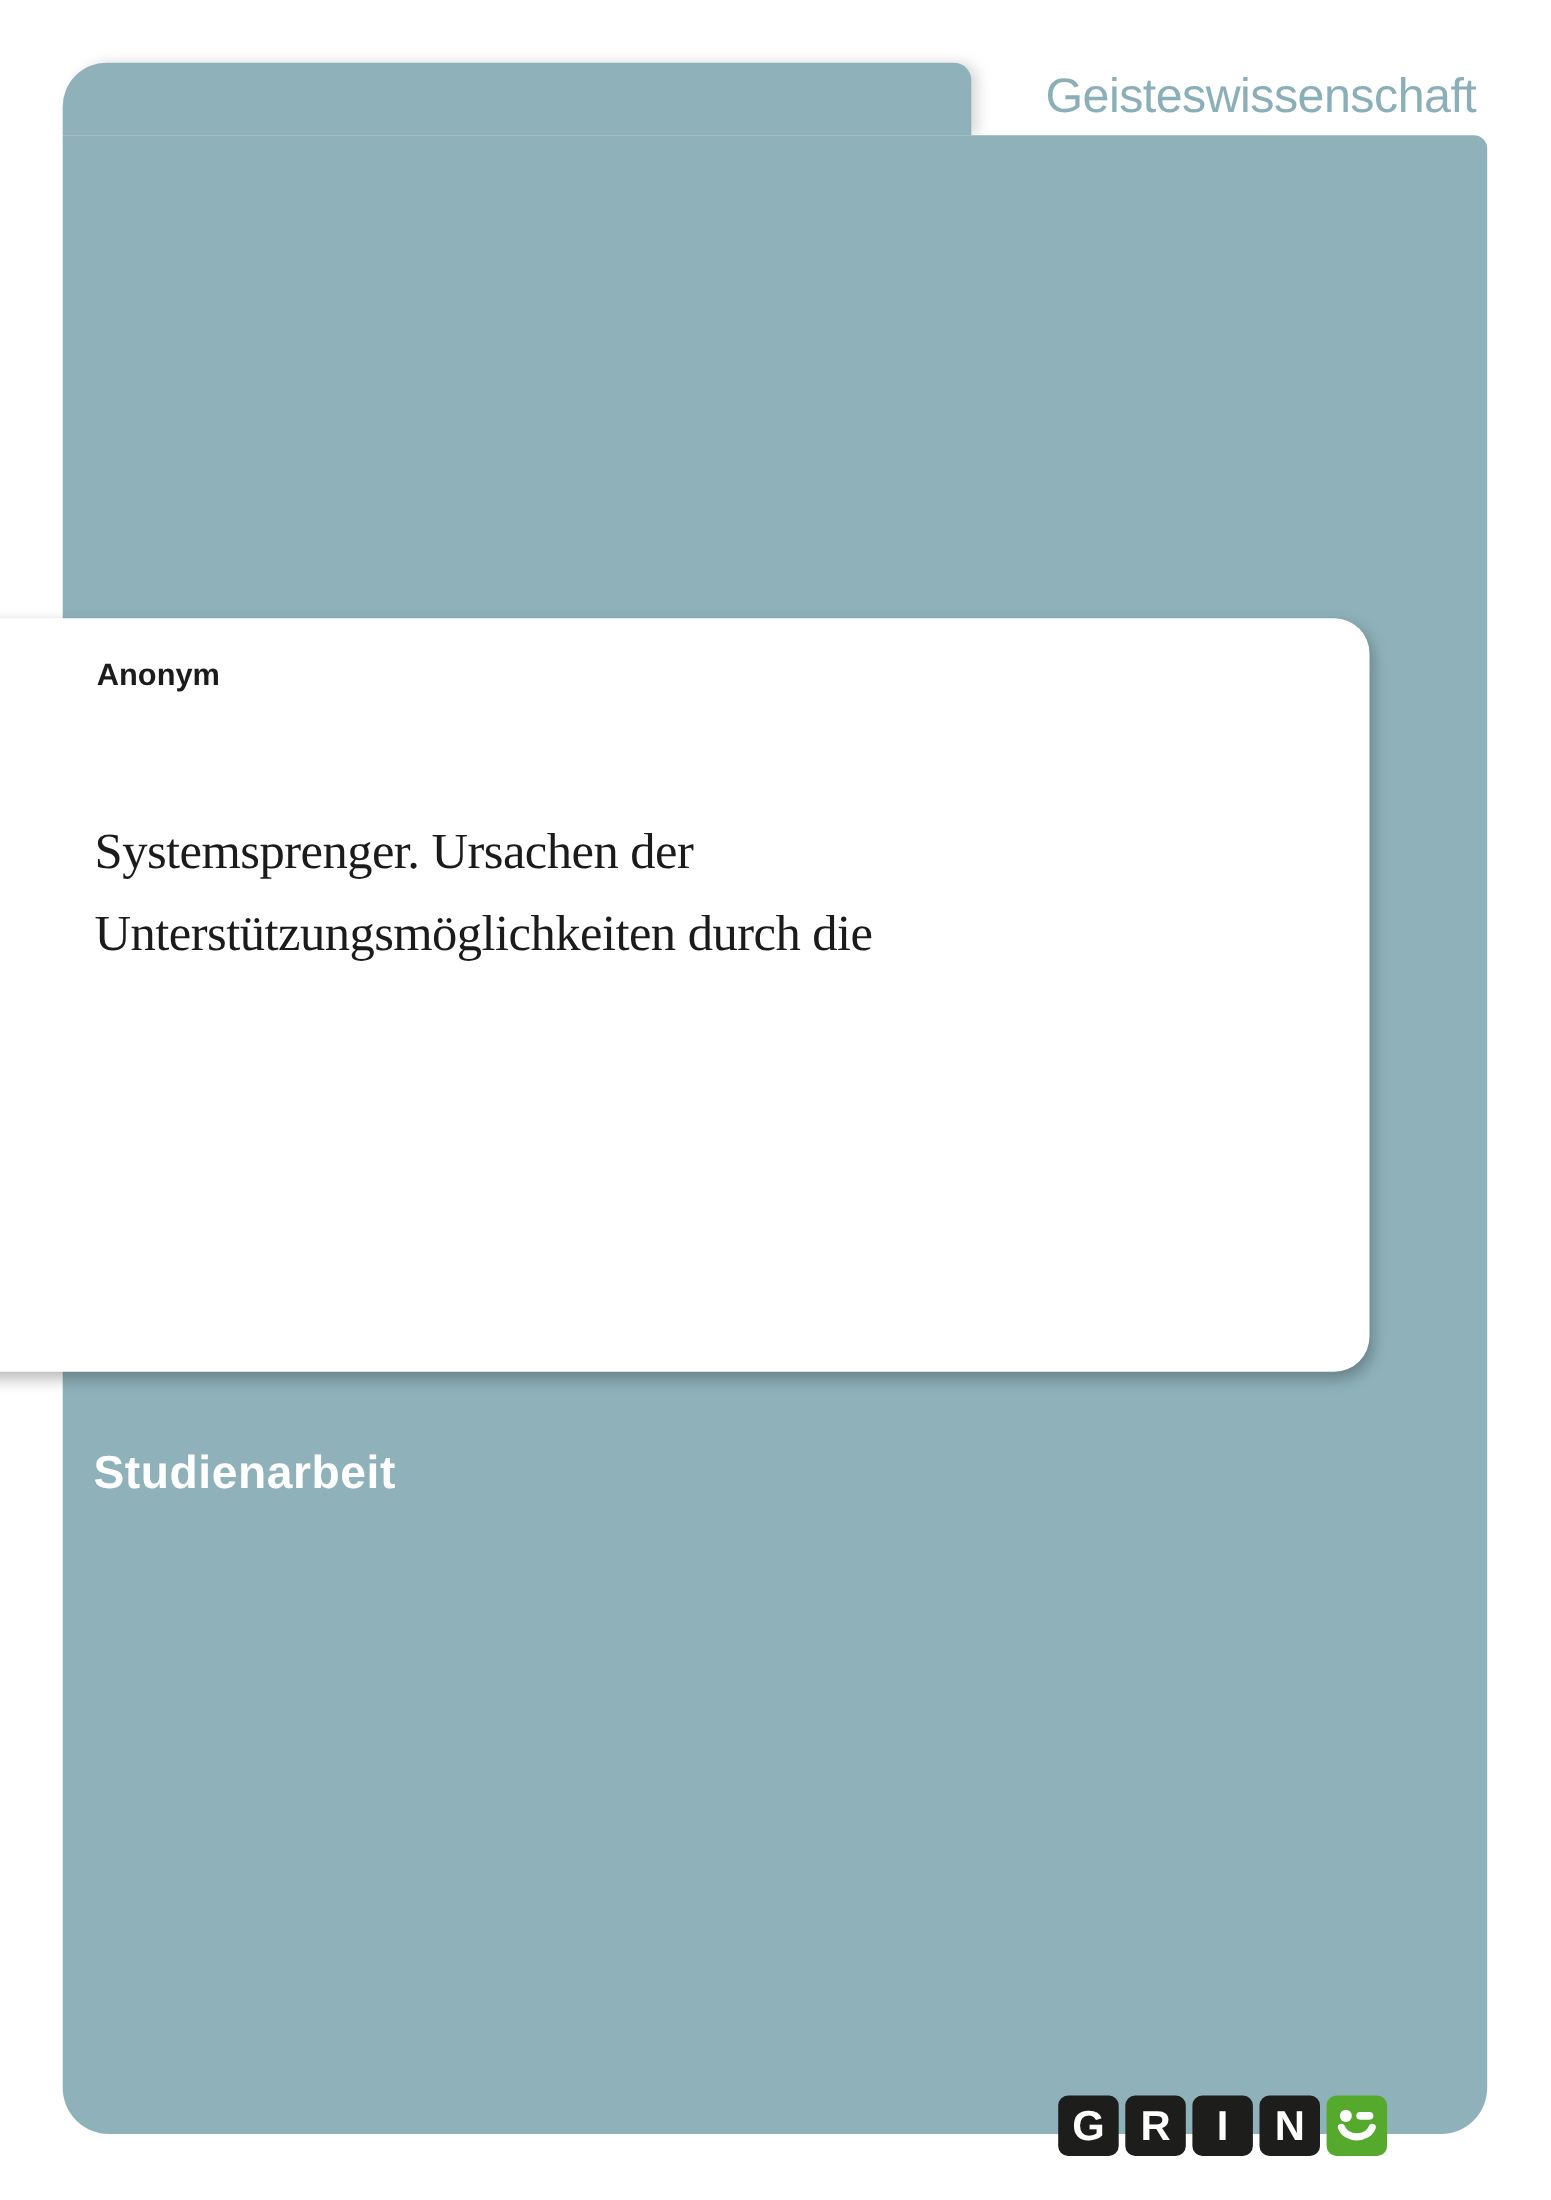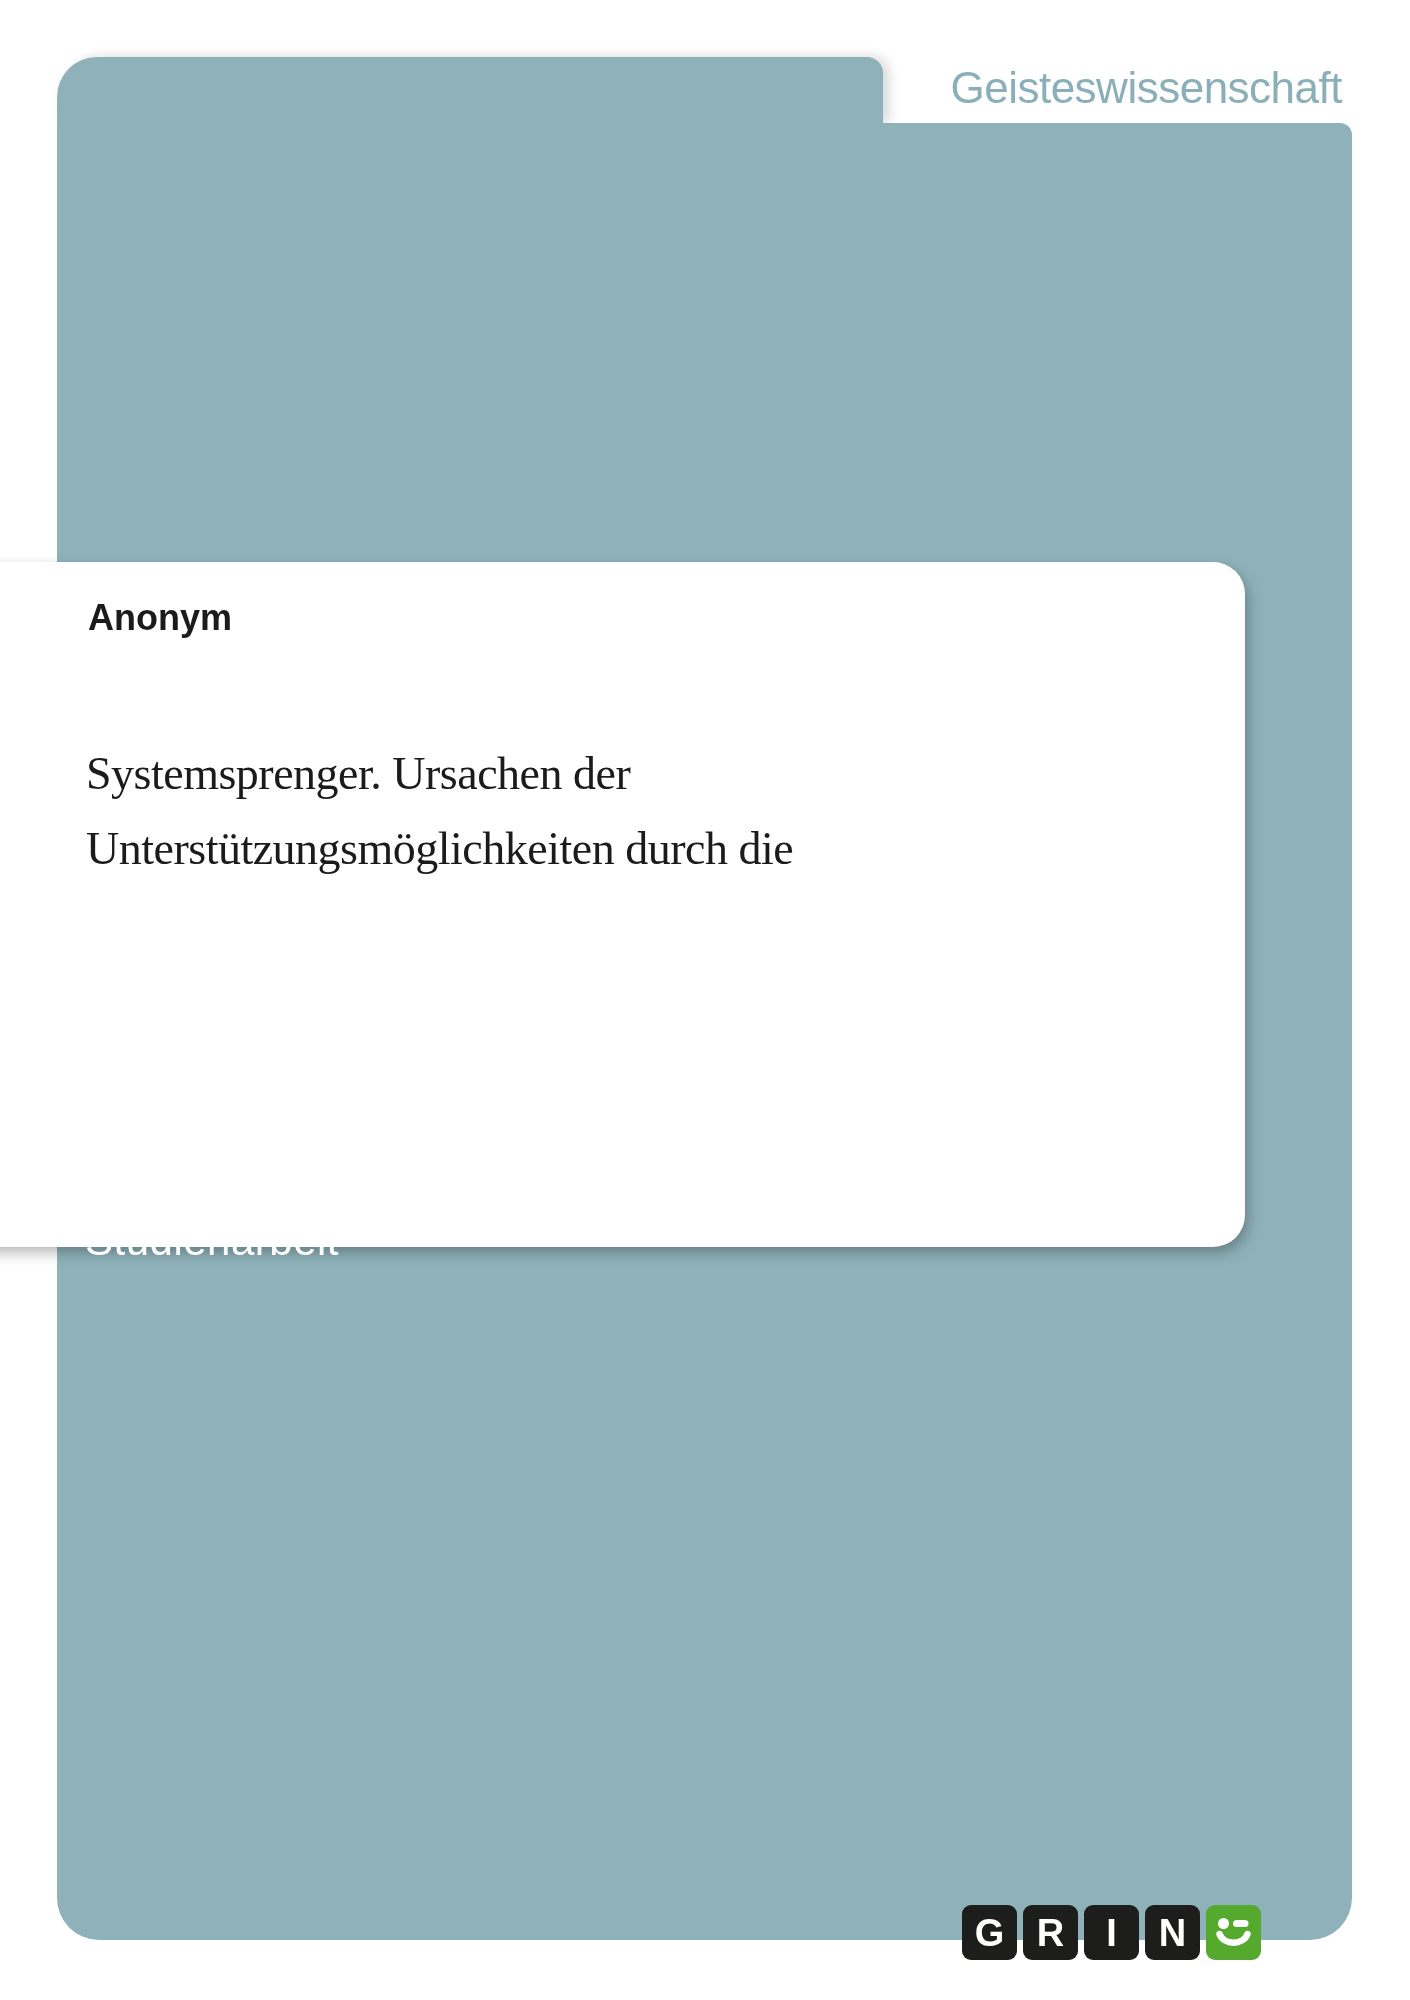--- a/index.html
+++ b/index.html
@@ -31,33 +31,33 @@
   }
   
   .white-box{
     position:absolute;left:-40px;top:562px;width:1285px;height:685px;
     background:#ffffff;
     border-radius:0 32px 32px 0;
     box-shadow:3px 6px 14px rgba(0,0,0,0.28);
   }
   .author{
     position:absolute;left:88px;top:600px;
-    font-size:36px;font-weight:bold;line-height:1;
+    font-size:28px;font-weight:bold;line-height:1;
     color:#1B1B1B;
   }
   .title{
     position:absolute;left:86px;top:736px;width:1130px;
     font-family:"Liberation Serif", serif;
     font-size:46px;line-height:75px;letter-spacing:-0.5px;
     color:#1B1B1B;
   }
   .title .tline{white-space:nowrap;}
   .doc-type{
-    position:absolute;left:85px;top:1220px;
-    font-size:42px;font-weight:normal;line-height:1;
+    position:absolute;left:85px;top:1318px;
+    font-size:42px;font-weight:bold;line-height:1;
     color:#FFFFFF;letter-spacing:0.5px;
   }
   
   .logo{
     position:absolute;left:962px;top:1905px;
     display:flex;gap:6px;
   }
   .logo .tile{
     width:55px;height:55px;border-radius:9px;
     background:#1D1D1B;

